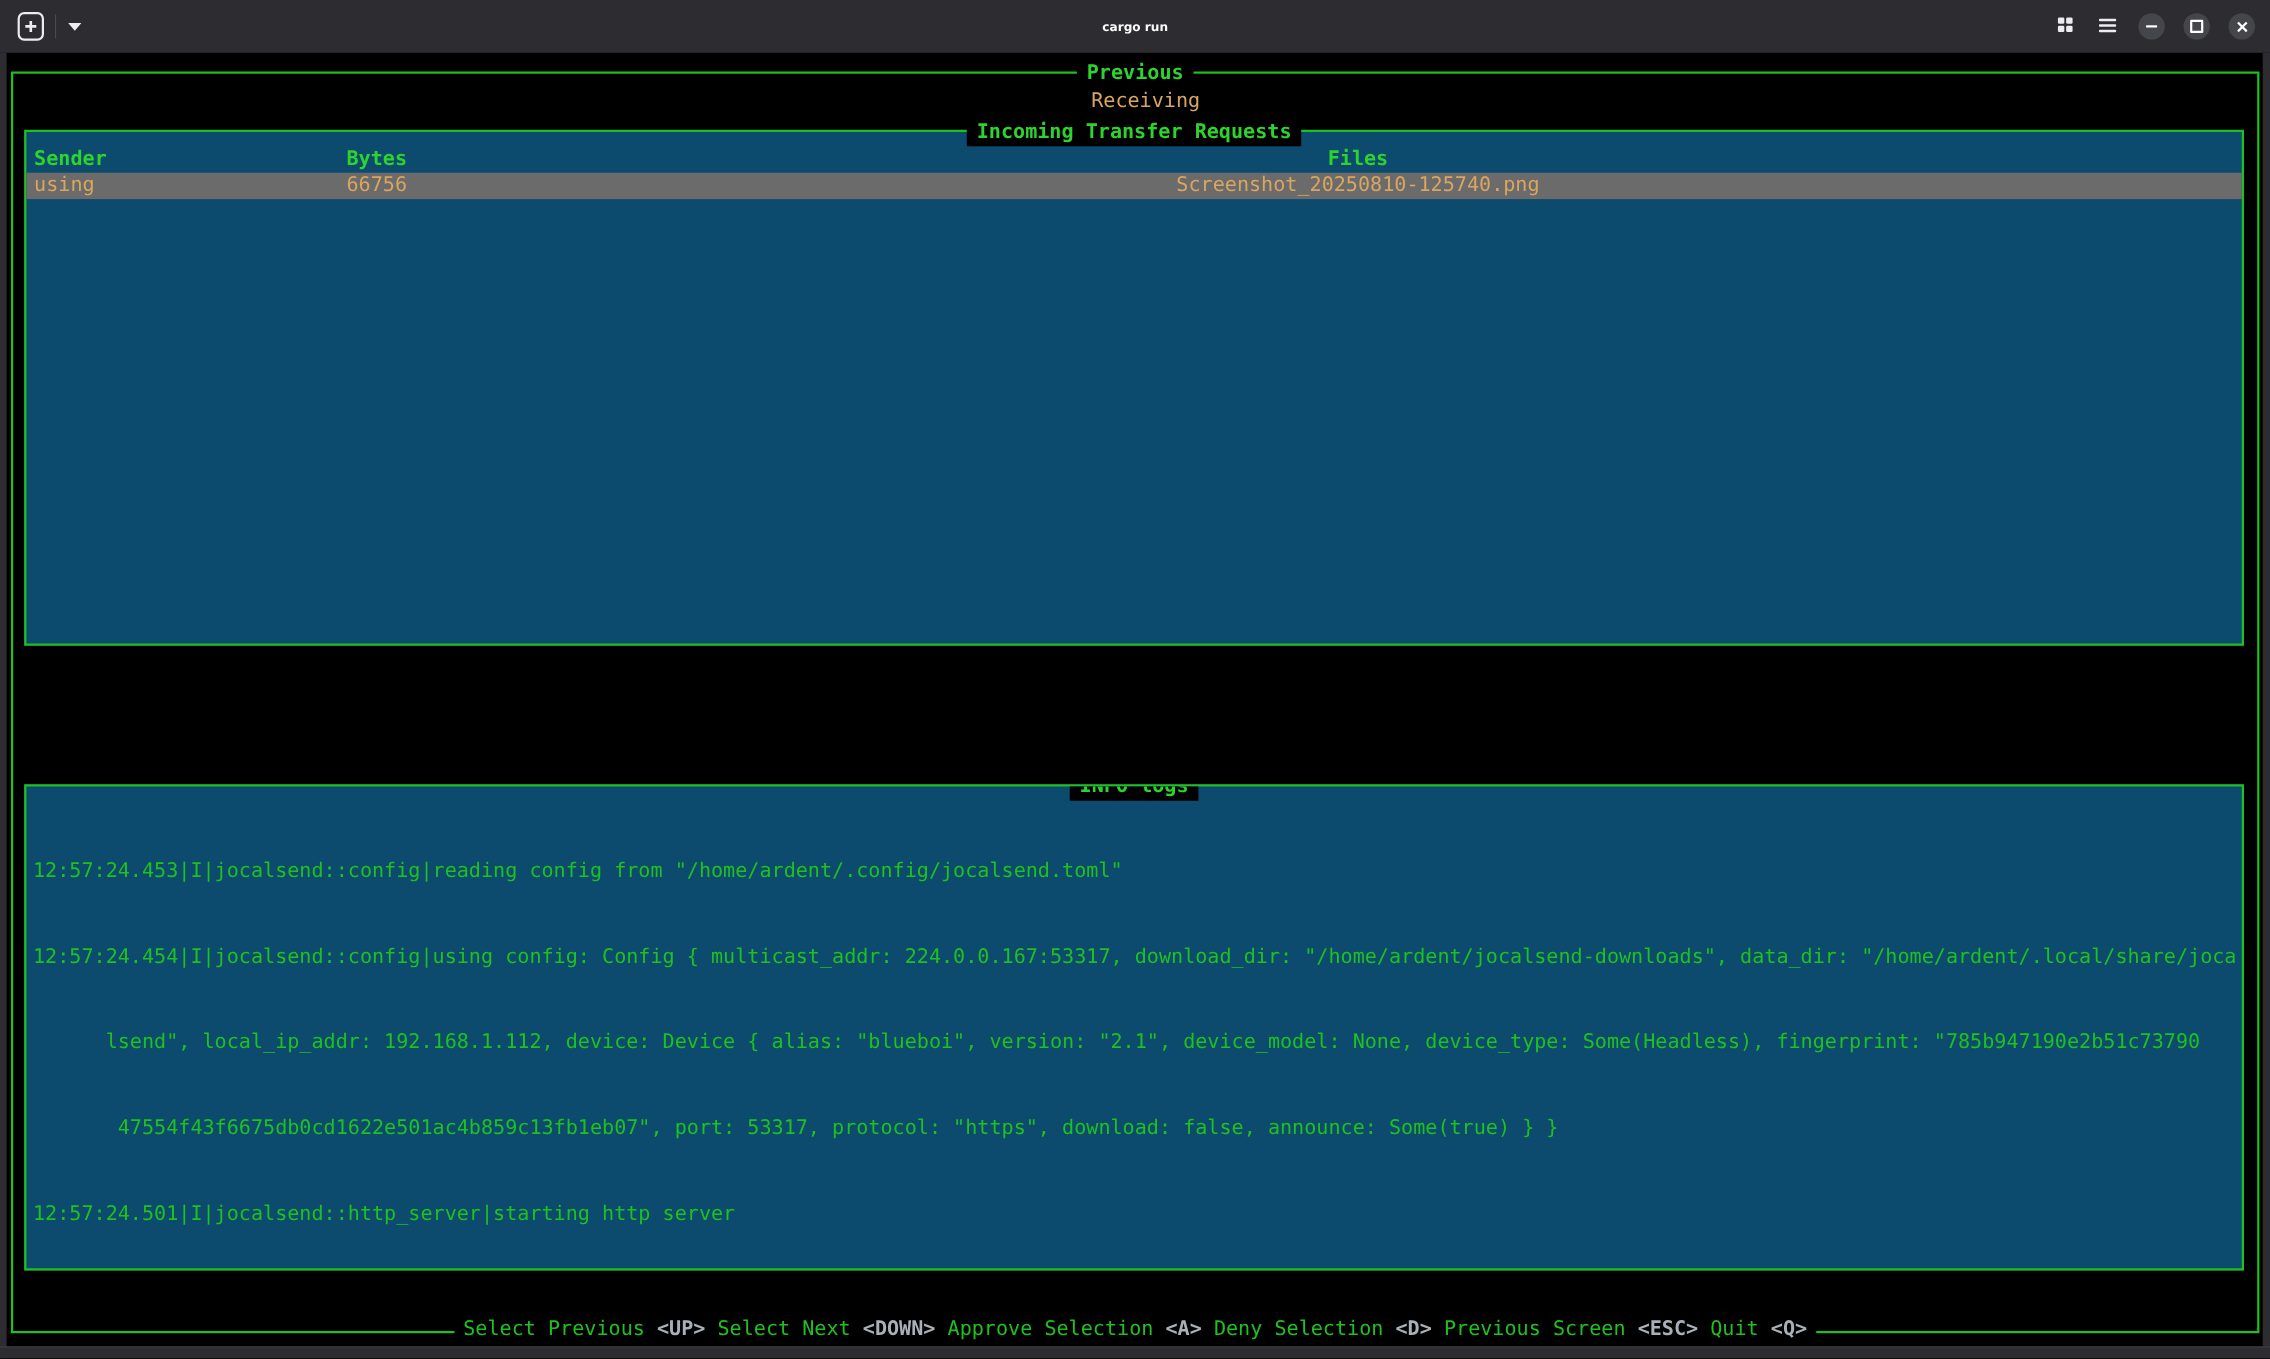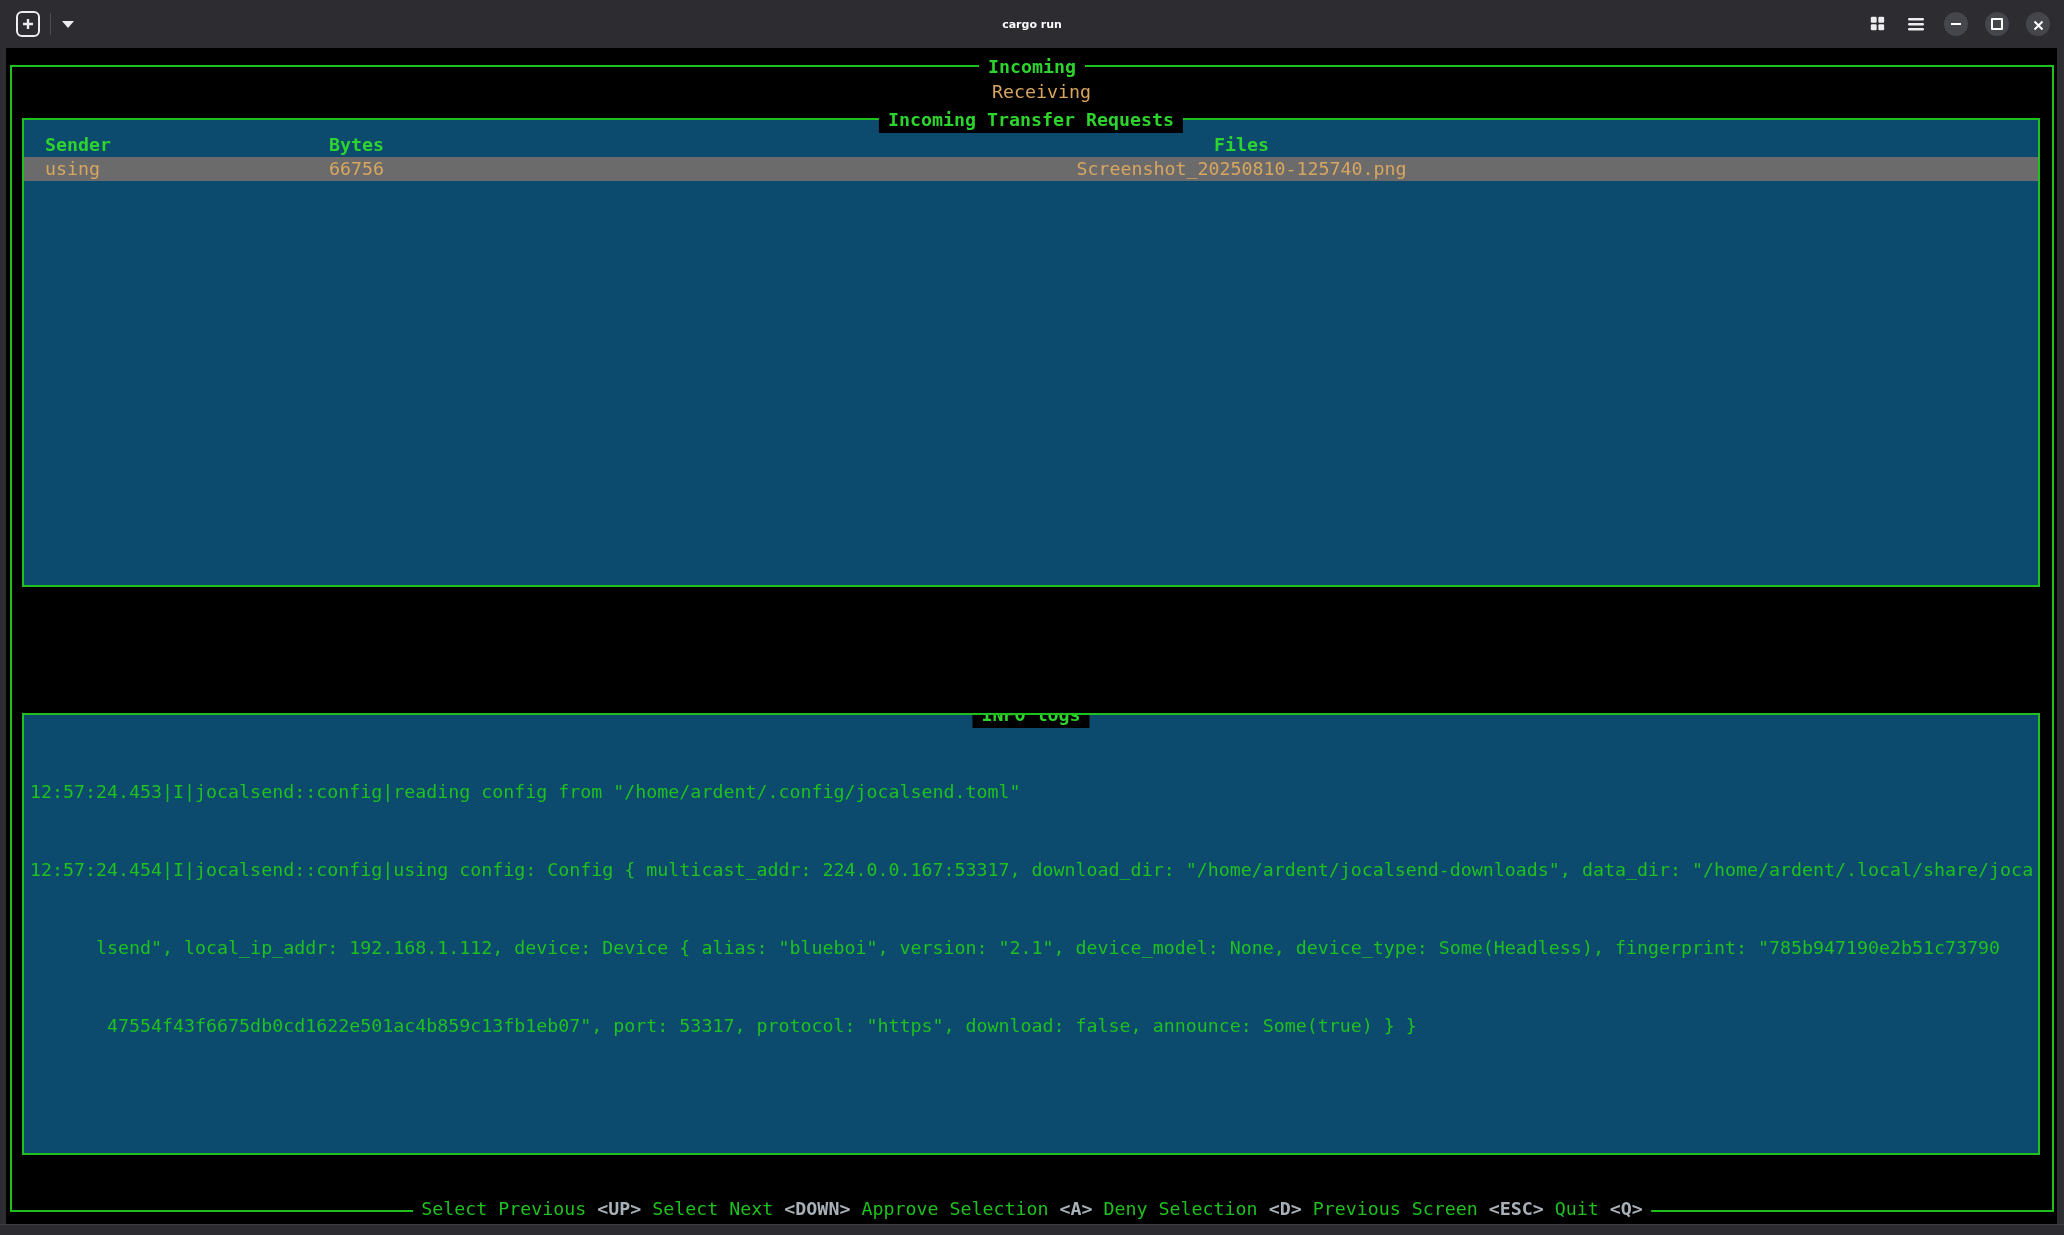--- a/index.html
+++ b/index.html
@@ -51,21 +51,21 @@
              text-align:center;color:var(--amber);margin-left:19px;}
 
   .inner-box{position:absolute;border:2px solid var(--green);box-sizing:border-box;background:#0c4a6e;}
   .requests-box{left:22px;top:118px;width:2018px;height:469px;}
   .logs-box{left:22px;top:713px;width:2018px;height:442px;overflow:hidden;}
 
   .tbl-header{position:absolute;left:0;right:0;top:12px;height:25px;display:flex;line-height:25px;
               padding-left:7px;color:var(--green-b);font-weight:bold;}
   .tbl-row{position:absolute;left:0;right:0;top:37px;height:24px;display:flex;line-height:24px;
            padding-left:7px;background:var(--sel-bg);color:var(--amber);cursor:pointer;}
-  .c-sender{width:284px;flex:none;margin-left:14px;}
+  .c-sender{width:284px;flex:none;}
   .c-bytes{width:116px;flex:none;}
   .c-files{flex:1;text-align:center;}
 
   .log-lines{position:absolute;left:0;right:0;top:12px;padding-left:6px;
              color:var(--green);line-height:26px;white-space:pre;}
 
   .shortcuts{position:absolute;bottom:-12px;left:50%;transform:translateX(-50%);
              background:#000;padding:0 8px;line-height:26px;display:flex;gap:11px;white-space:nowrap;align-items:center;}
   .sc-pair{display:flex;gap:11px;}
   .sc-l{color:var(--green);}
@@ -127,21 +127,21 @@
         </span>
       </div>
     </div>
   </div>
 
   <div class="strip left"></div>
   <div class="strip right"></div>
   <div class="strip bottom"></div>
 
   <div class="outer-box">
-    <div class="box-title">Incoming</div>
+    <div class="box-title">Previous</div>
 
     <div class="shortcuts">
       <span class="sc-pair">
           <span class="sc-l">Select Previous</span>
           <span class="sc-k">&lt;UP&gt;</span>
         </span>
       <span class="sc-pair">
           <span class="sc-l">Select Next</span>
           <span class="sc-k">&lt;DOWN&gt;</span>
         </span>
@@ -180,17 +180,18 @@
     </div>
   </div>
 
   <div class="inner-box logs-box">
     <div class="box-title">INFO logs</div>
     <div class="log-lines">
       <div>12:57:24.453|I|jocalsend::config|reading config from "/home/ardent/.config/jocalsend.toml"</div>
       <div>12:57:24.454|I|jocalsend::config|using config: Config { multicast_addr: 224.0.0.167:53317, download_dir: "/home/ardent/jocalsend-downloads", data_dir: "/home/ardent/.local/share/joca</div>
       <div>      lsend", local_ip_addr: 192.168.1.112, device: Device { alias: "blueboi", version: "2.1", device_model: None, device_type: Some(Headless), fingerprint: "785b947190e2b51c73790</div>
       <div>       47554f43f6675db0cd1622e501ac4b859c13fb1eb07", port: 53317, protocol: "https", download: false, announce: Some(true) } }</div>
+      <div>12:57:24.501|I|jocalsend::http_server|starting http server</div>
       
     </div>
   </div>
 
 </div>
 
 </body></html>

